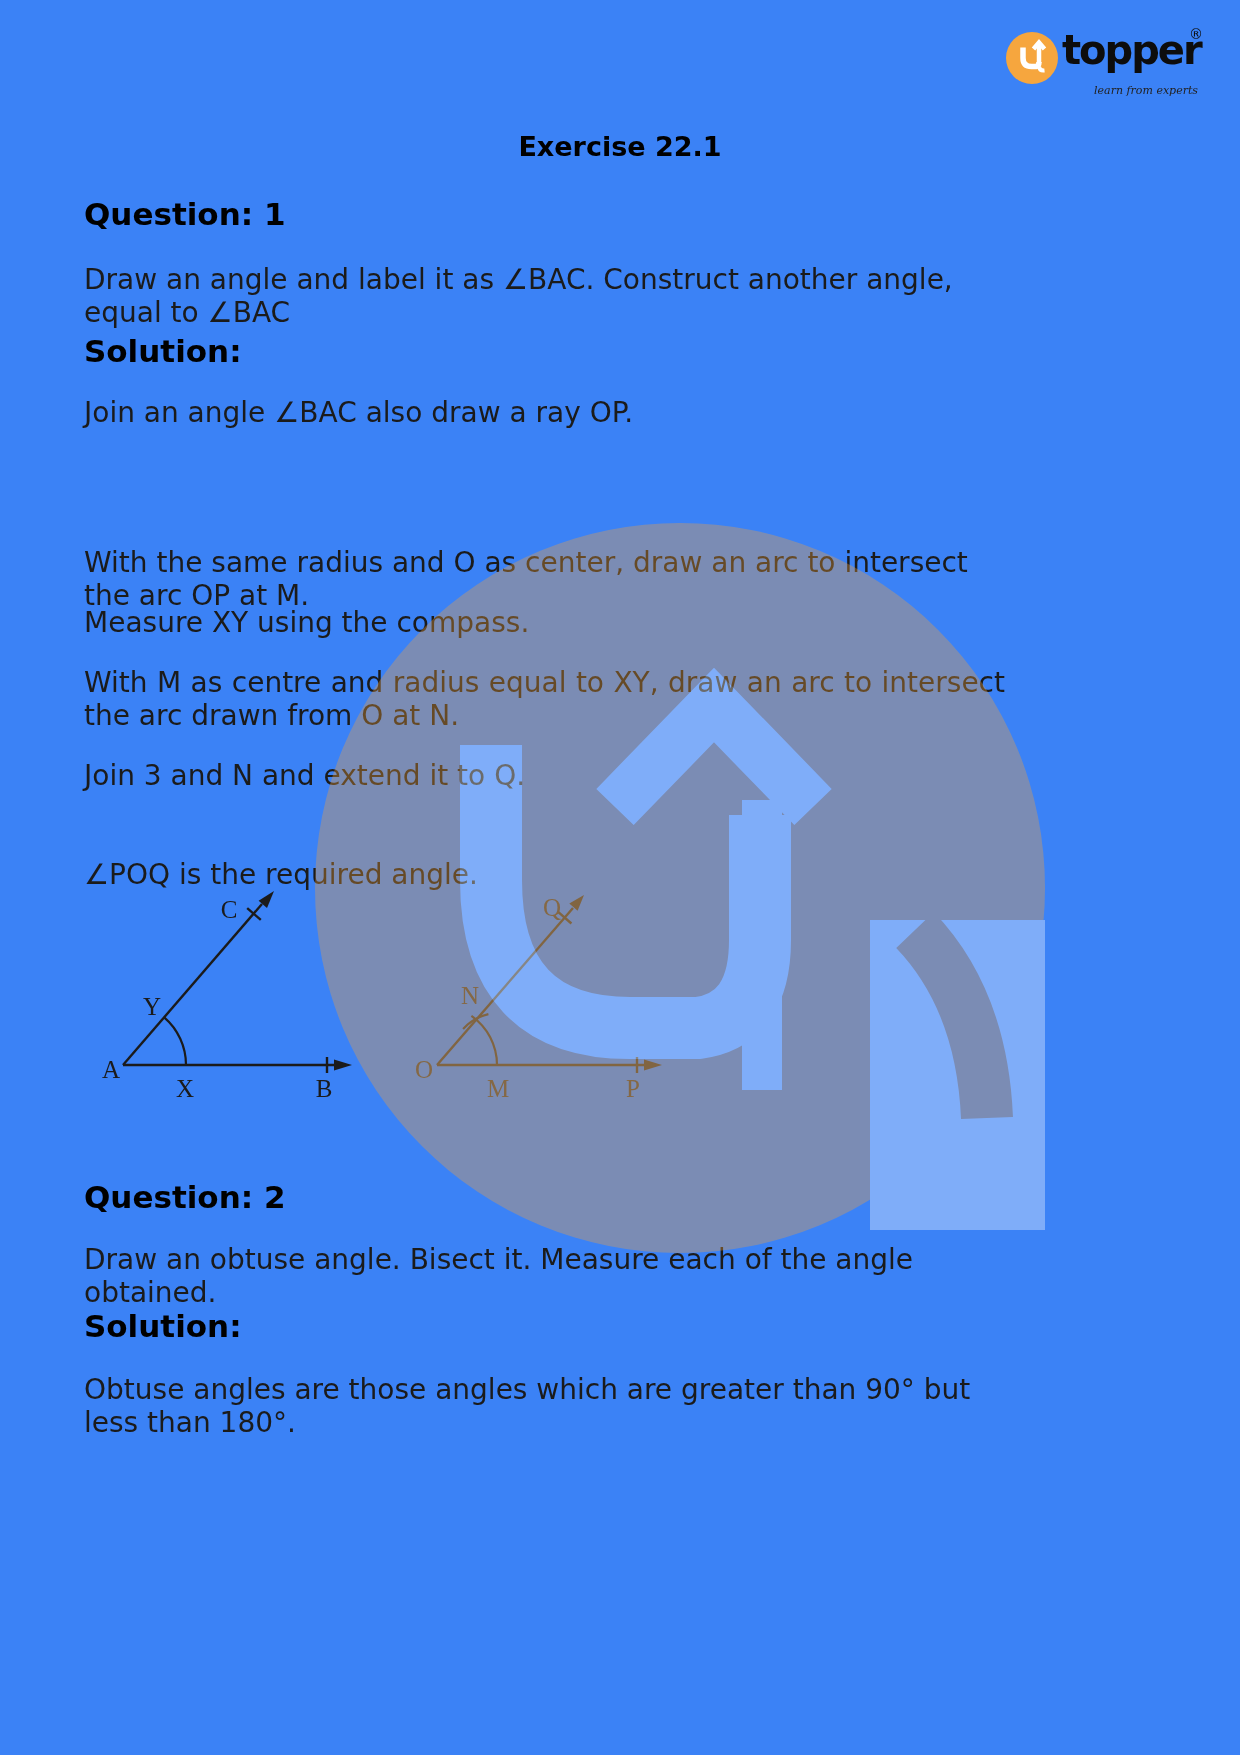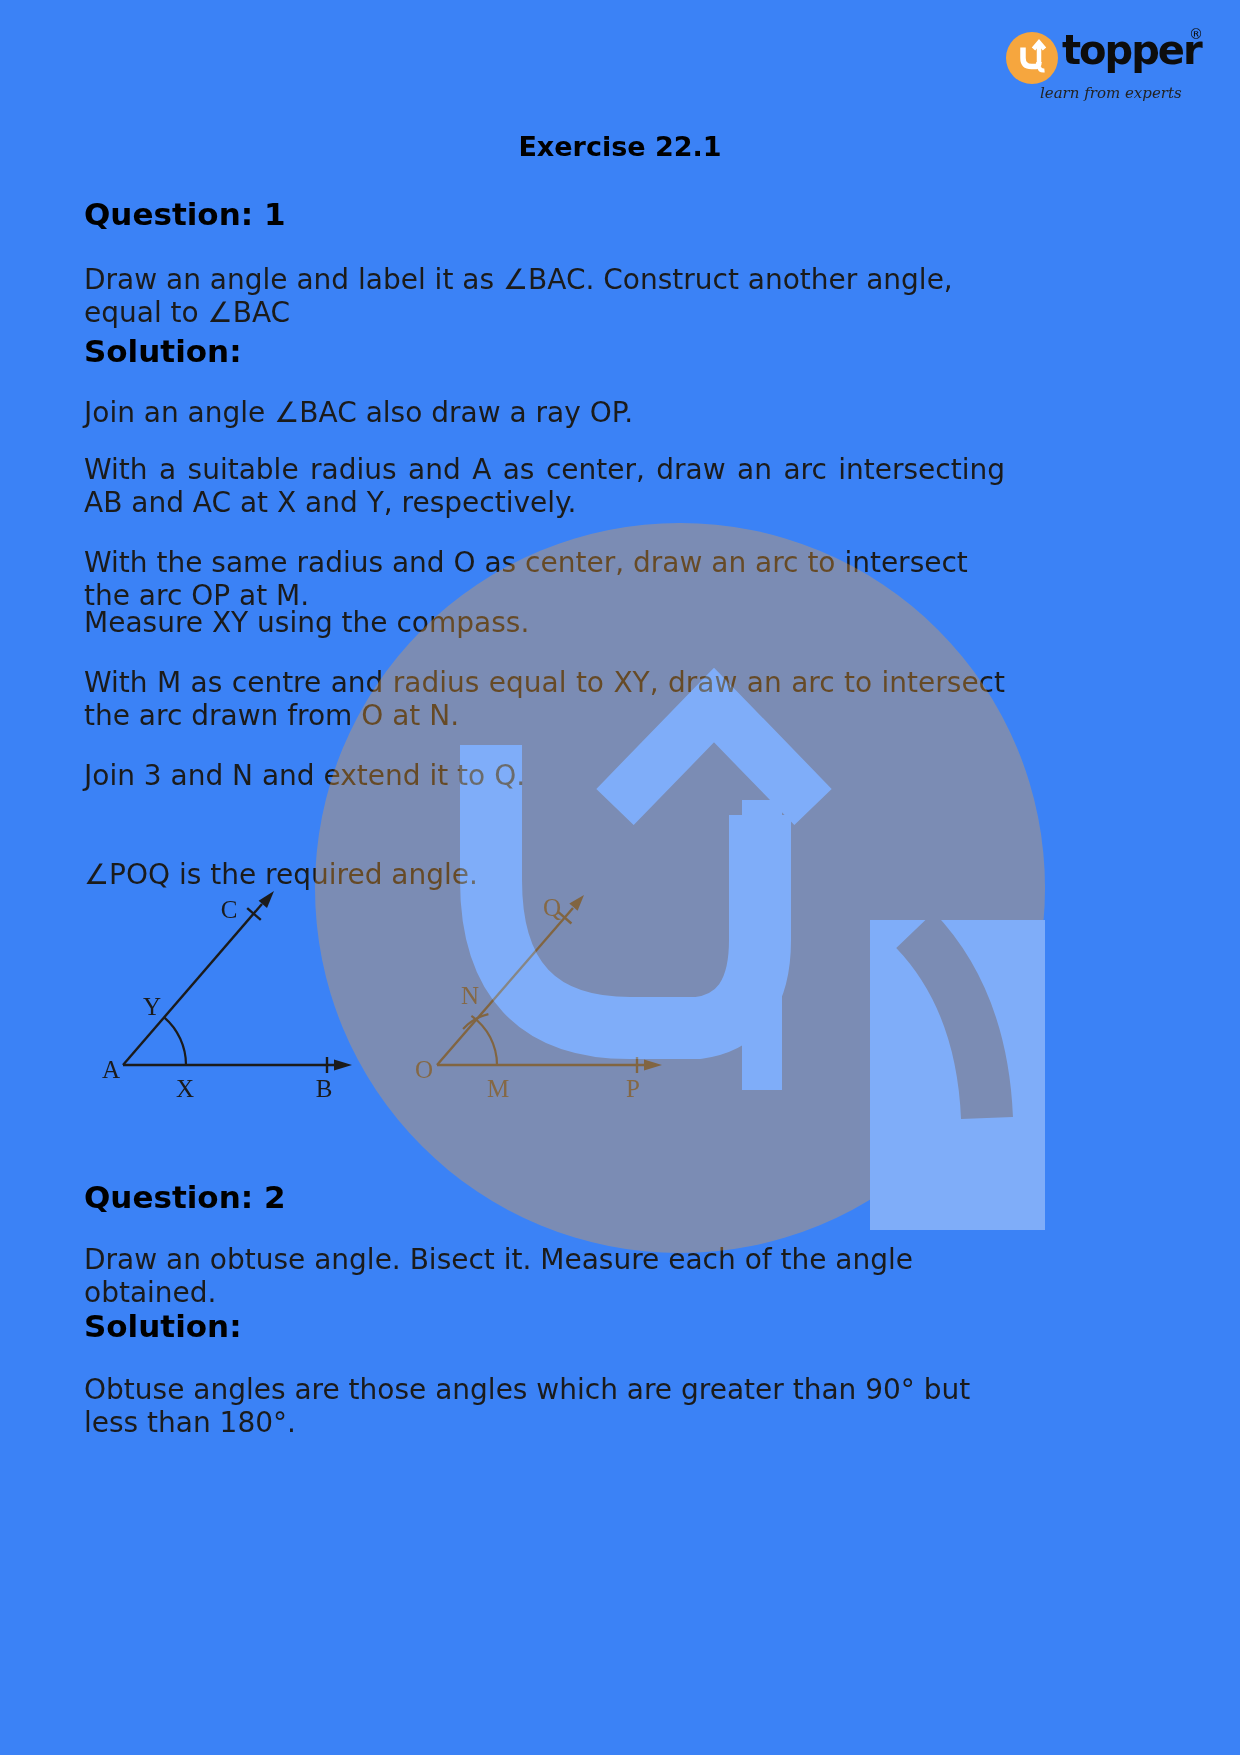--- a/index.html
+++ b/index.html
@@ -13,23 +13,23 @@
   .logo-circle{
     position:absolute;left:1006px;top:32px;width:52px;height:52px;border-radius:50%;
     background:#F6A63E;
   }
   .brand{
     position:absolute;left:1062px;top:27px;font-size:40px;font-weight:bold;
     letter-spacing:-2px;color:#0d0d0d;
   }
   .regmark{position:absolute;left:1189px;top:26px;font-size:14px;color:#0d0d0d;}
   .tagline{
-    position:absolute;left:1040px;top:84px;width:158px;text-align:left;
+    position:absolute;left:1040px;top:84px;width:158px;text-align:right;
     font-family:"DejaVu Serif","Liberation Serif",serif;font-style:italic;
-    font-size:15px;color:#222;
+    font-size:11px;color:#222;
   }
   
   .title{left:0;width:1240px;top:131px;text-align:center;font-size:27px;font-weight:bold;color:#000;}
   .h2{left:84px;font-size:31px;font-weight:bold;color:#000;}
   .body-p{left:84px;width:921px;font-size:28px;line-height:33px;text-align:justify;}
   .single{text-align:left;}
   
   .watermark{position:absolute;left:315px;top:523px;pointer-events:none;z-index:6;}
   .diagram{position:absolute;left:84px;top:870px;z-index:1;}
   .fig-label{font-family:"Liberation Serif","DejaVu Serif",serif;font-size:25px;}
@@ -53,21 +53,20 @@
     <div class="tagline">learn from experts</div>
   </div>
 
   <div class="abs title">Exercise 22.1</div>
 
   <div class="abs h2" style="top:196px">Question: 1</div>
   <div class="abs body-p single" style="top:263px">Draw an angle and label it as ∠BAC. Construct another angle, equal to ∠BAC</div>
   <div class="abs h2" style="top:333px">Solution:</div>
 
   <div class="abs body-p single" style="top:396px">Join an angle ∠BAC also draw a ray OP.</div>
-  <div class="abs body-p" style="top:453px">With a suitable radius and A as center, draw an arc intersecting AB and AC at X and Y, respectively.</div>
   <div class="abs body-p single" style="top:606px">Measure XY using the compass.</div>
   <div class="abs body-p single" style="top:546px">With the same radius and O as center, draw an arc to intersect the arc OP at M.</div>
   <div class="abs body-p" style="top:666px">With M as centre and radius equal to XY, draw an arc to intersect the arc drawn from O at N.</div>
   <div class="abs body-p single" style="top:759px">Join 3 and N and extend it to Q.</div>
   <div class="abs body-p single" style="top:858px">∠POQ is the required angle.</div>
 
   <svg class="diagram" width="620" height="245" viewBox="0 0 620 245">
 
     <g stroke="#1b1b1b" fill="none" stroke-width="2.4">
       <line x1="39" y1="195" x2="255" y2="195"></line>

